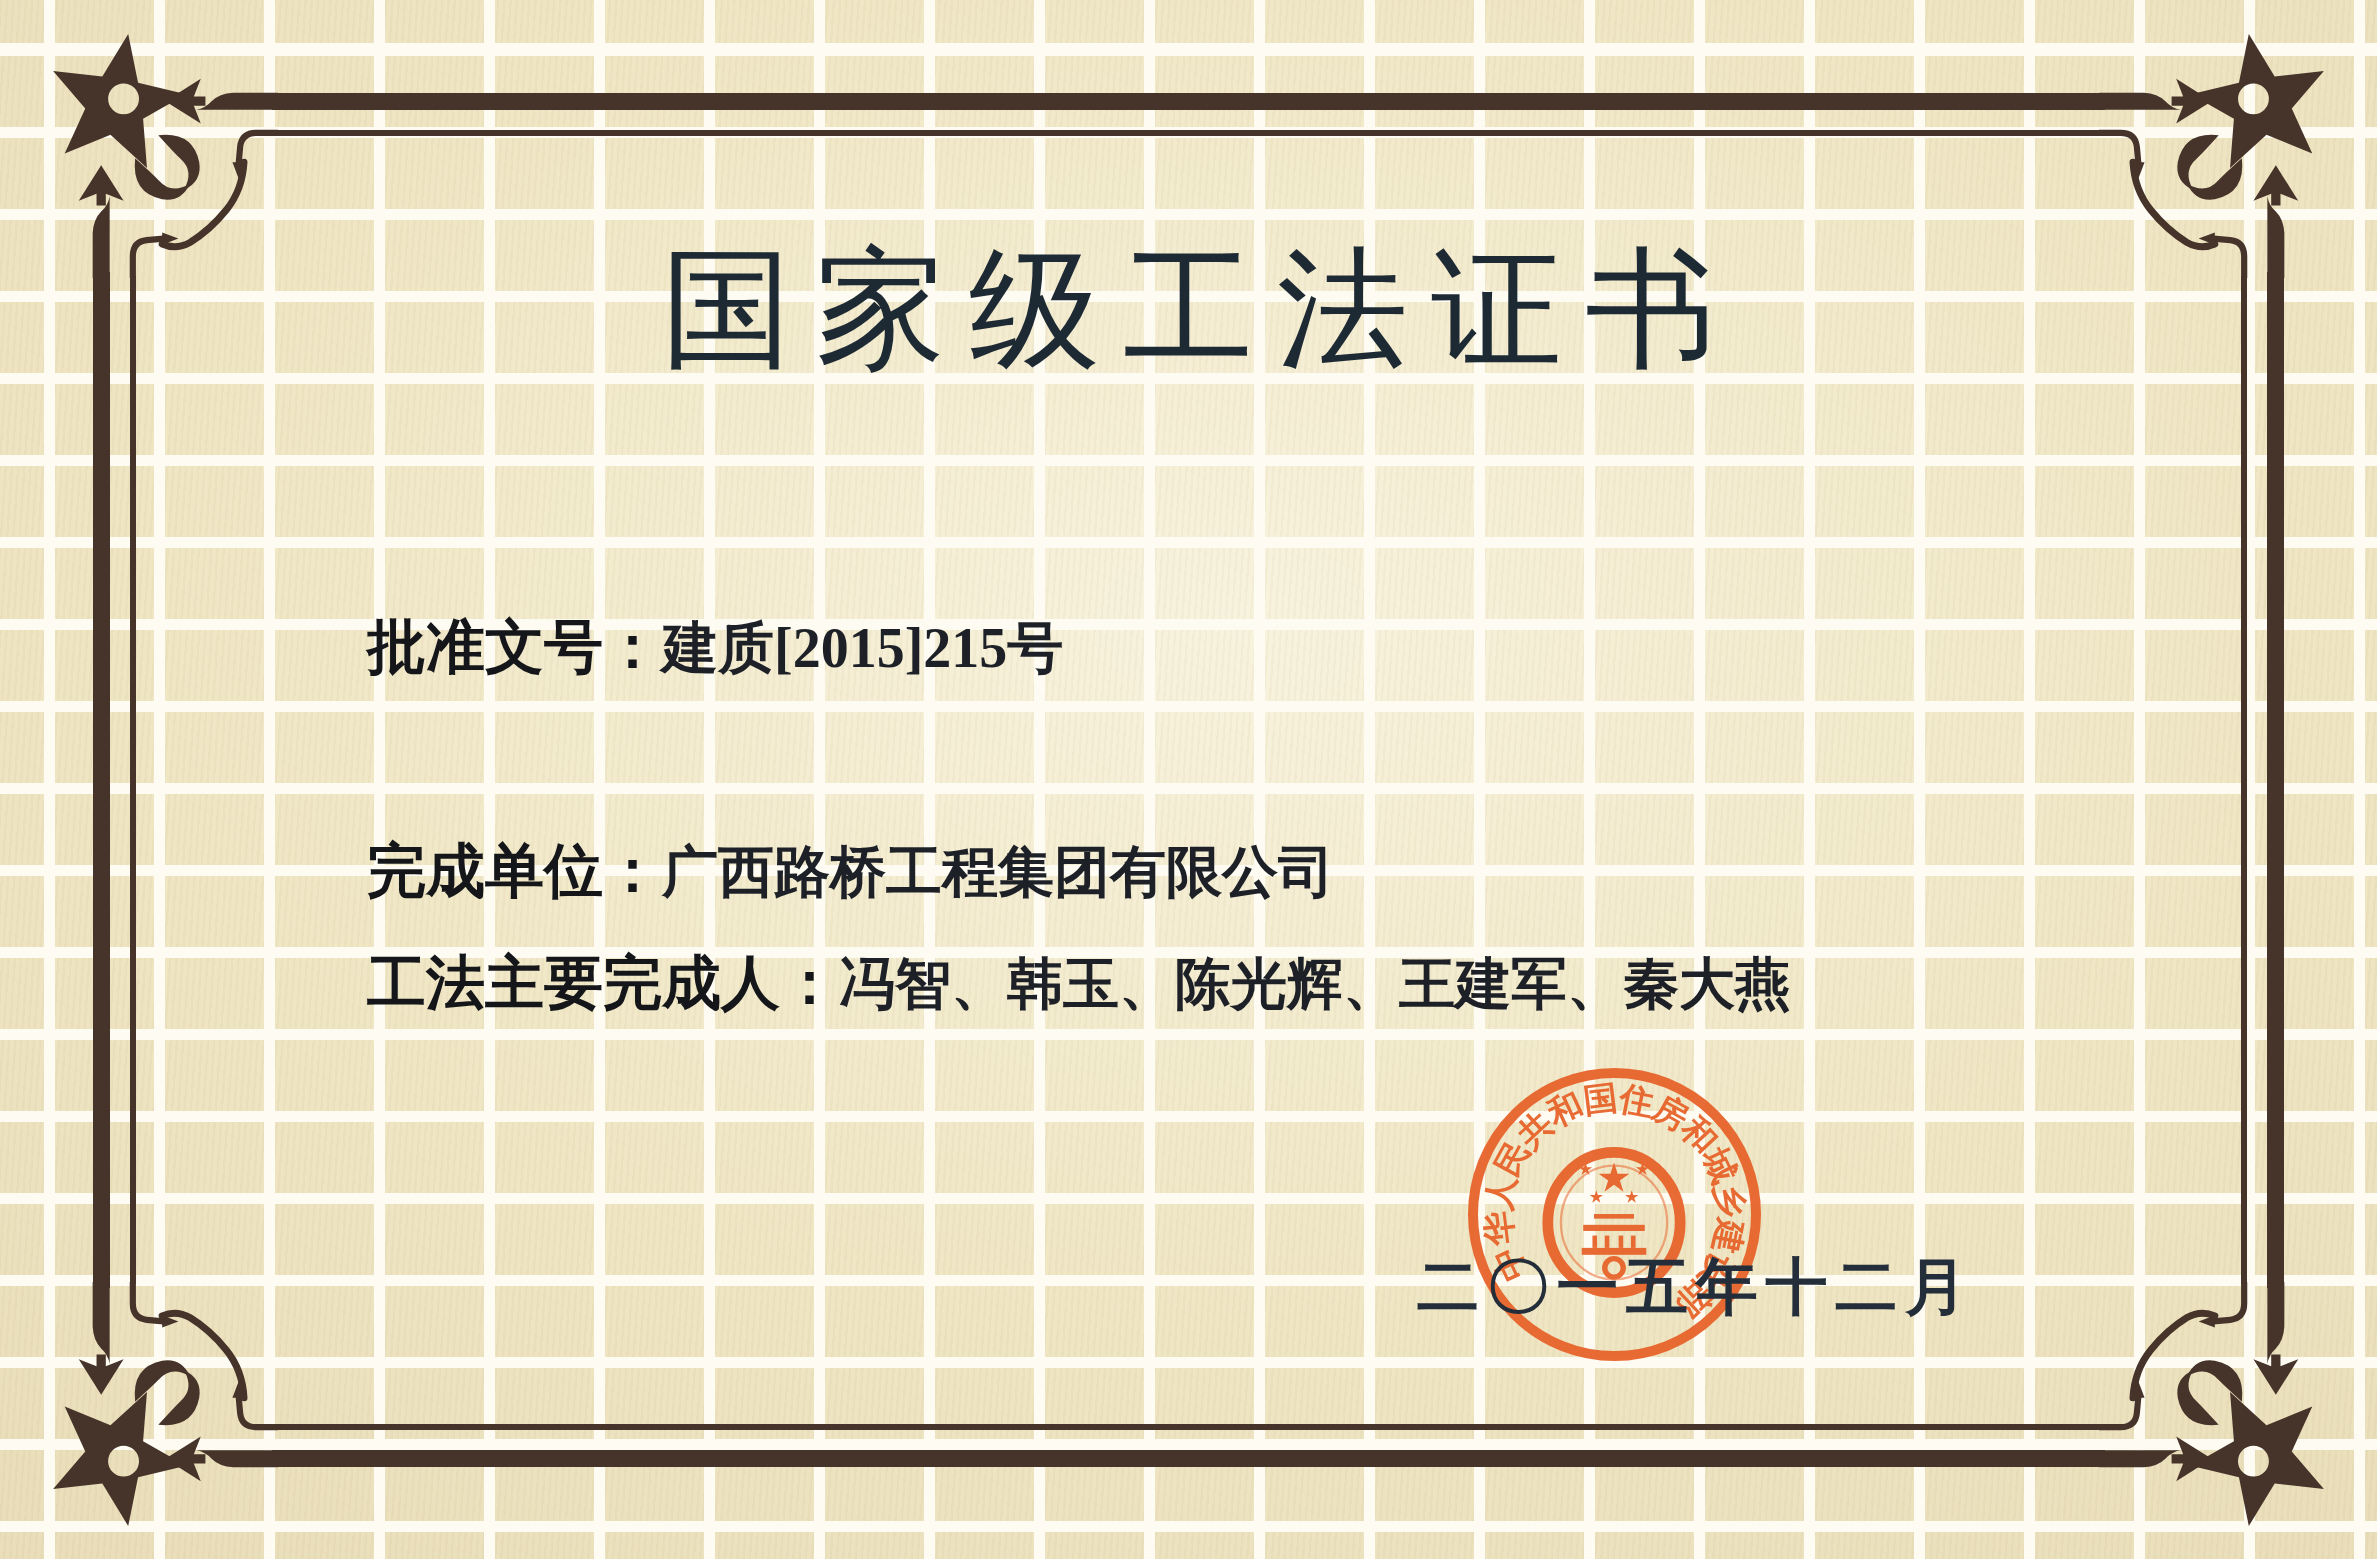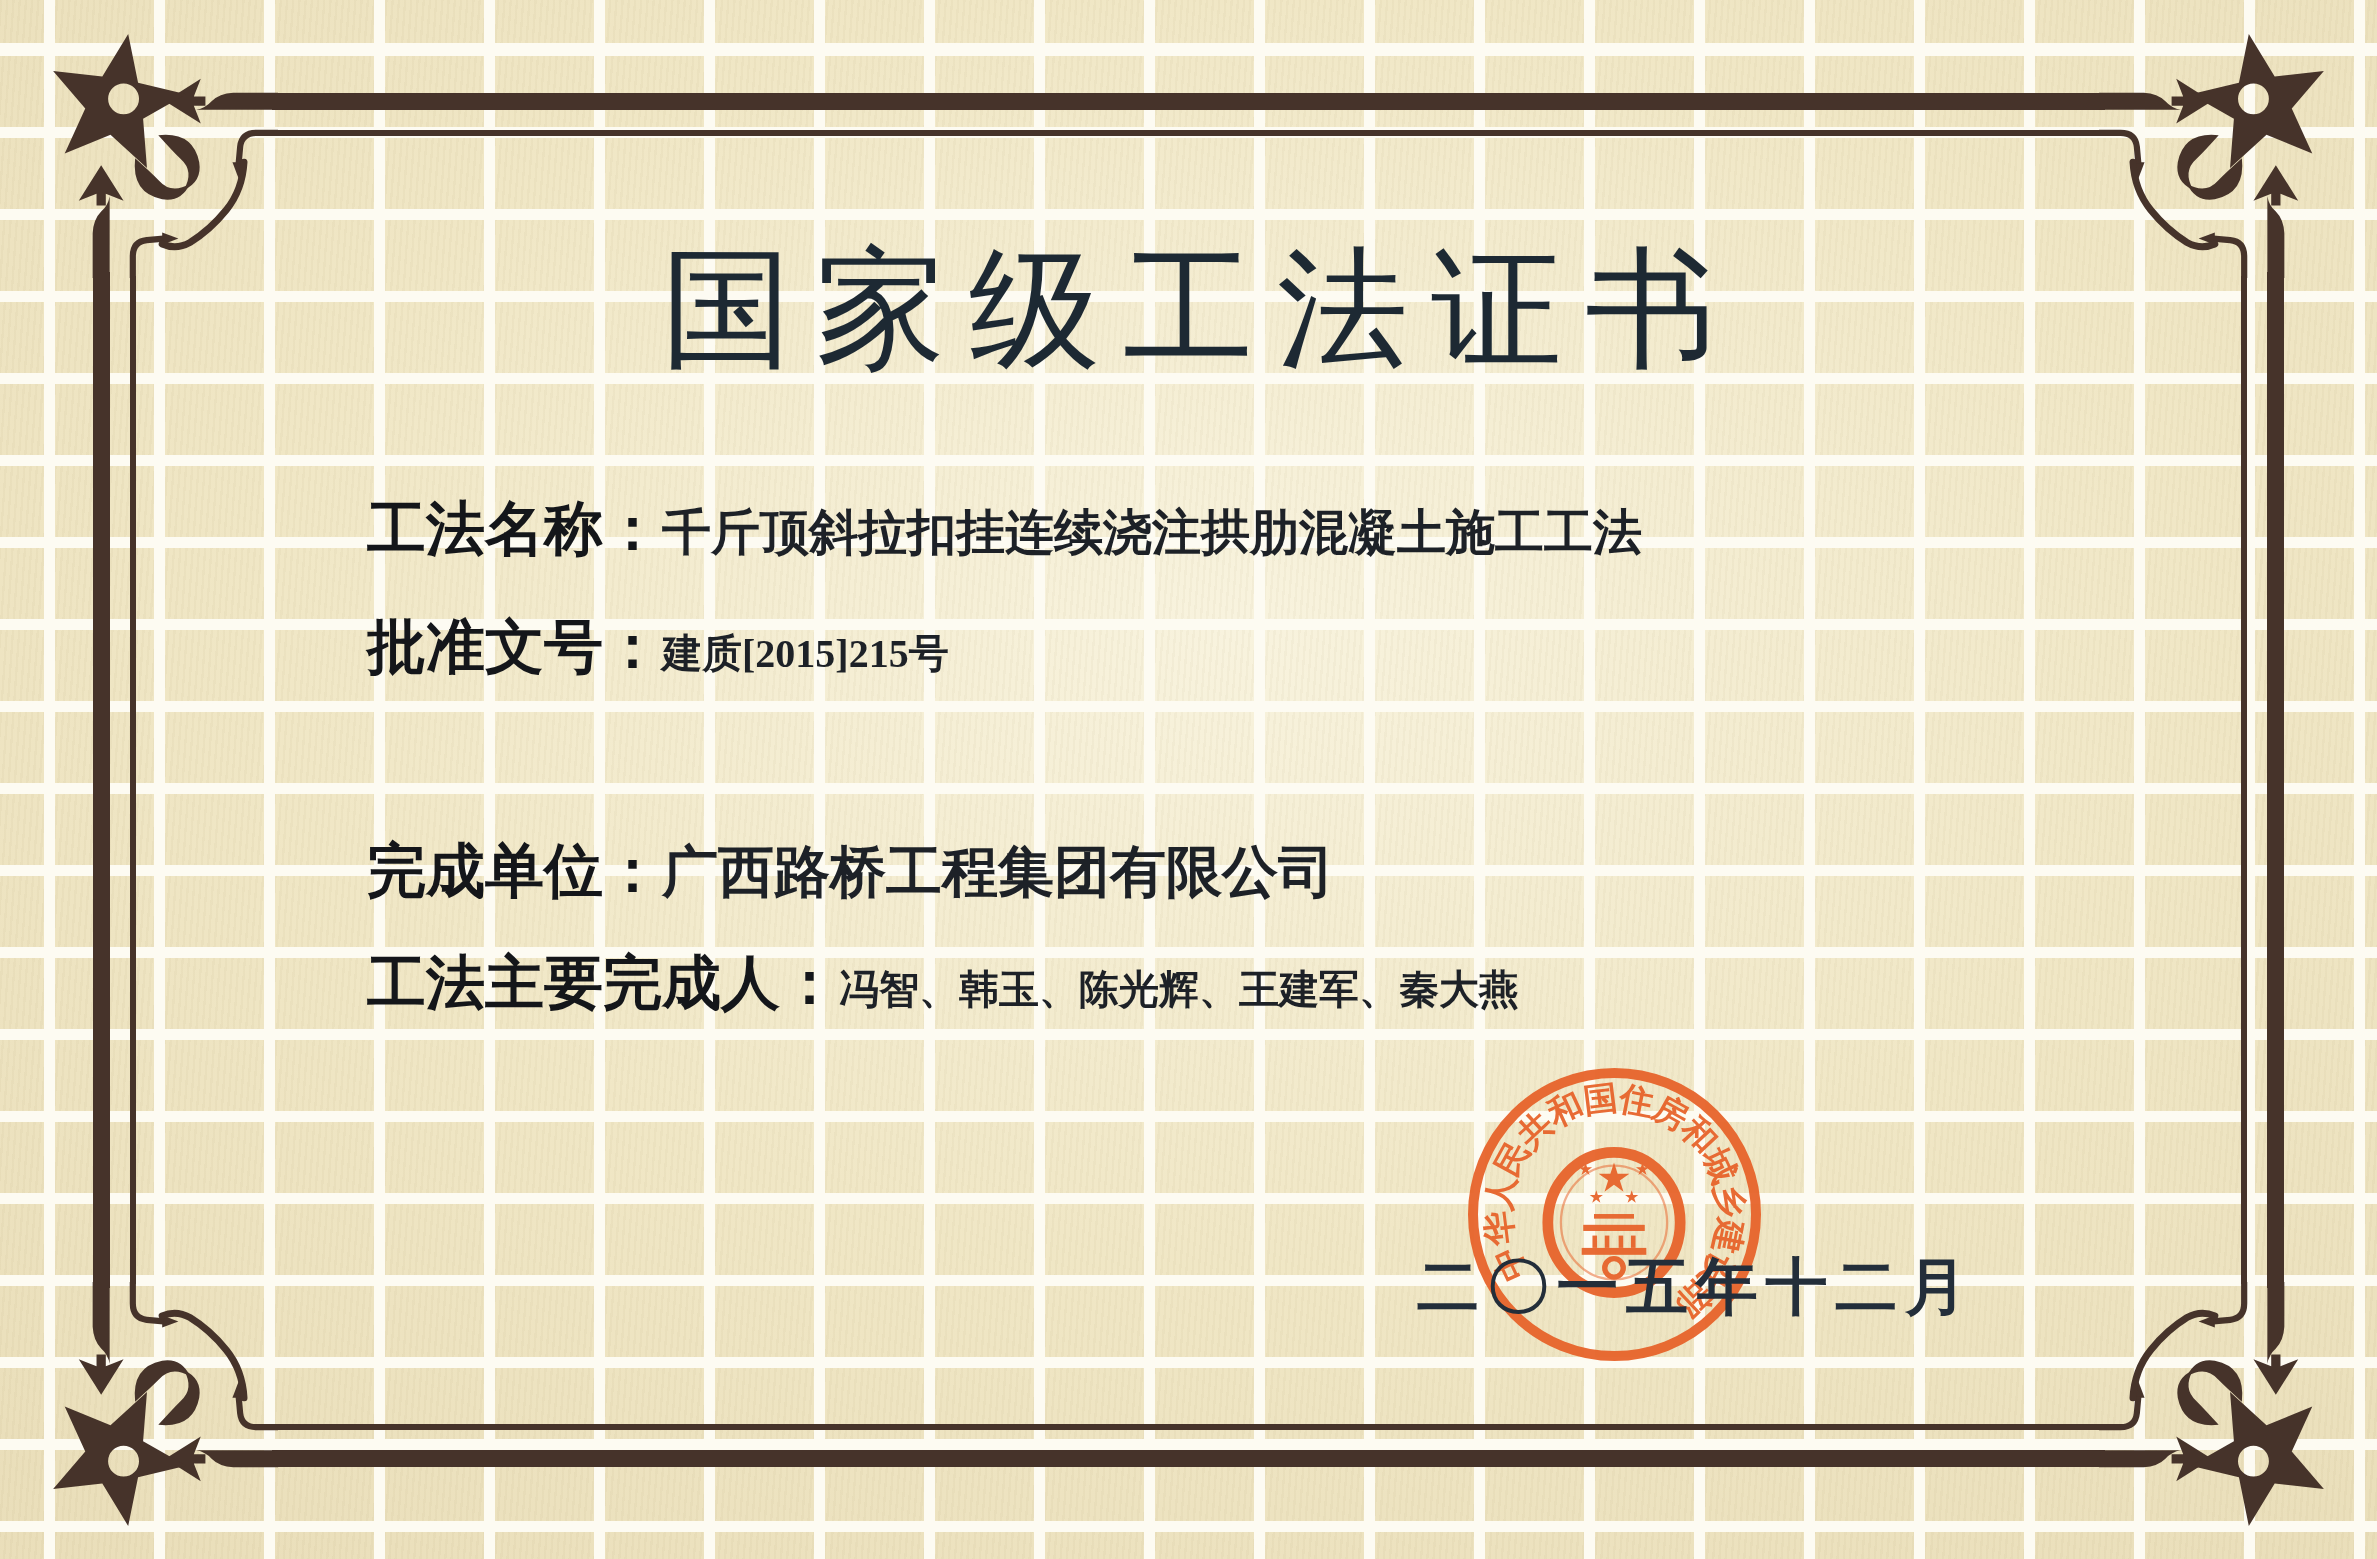--- a/index.html
+++ b/index.html
@@ -37,21 +37,21 @@
   
   .title{
     position:absolute;top:244px;left:50%;transform:translateX(-50%);
     white-space:nowrap;font-size:131px;line-height:1;font-weight:400;
     letter-spacing:23px;padding-left:23px;color:#1d2933;
   }
   
   .frow{position:absolute;left:367px;white-space:nowrap;line-height:1.08;}
   .r0{top:498px;} .r1{top:616px;} .r2{top:728px;} .r3{top:840px;} .r4{top:952px;}
   .flabel{font-size:59px;font-weight:700;color:#14161a;}
-  .fvalue{font-size:40px;font-weight:600;color:#1d2127;}
+  .fvalue{font-size:56px;font-weight:600;color:#1d2127;}
   .r0 .fvalue{font-size:49px;}
   .r3 .fvalue{font-size:56px;}
   .val-latin{font-size:63px !important;font-weight:700;letter-spacing:2.3px;color:#16181c;}
   
   .seal{position:absolute;left:1468px;top:1068px;width:293px;height:293px;z-index:5;opacity:0.94;}
   .seal-ring{position:absolute;inset:0;border:10px solid #e7632a;border-radius:50%;}
   .seal-arc{position:absolute;inset:0;}
   .seal-arc span{
     position:absolute;left:50%;top:50%;width:37px;height:37px;margin:-18.5px 0 0 -18.5px;
     display:flex;align-items:center;justify-content:center;
@@ -154,23 +154,20 @@
       <g fill="none" stroke="#46332a">
         <path d="M360 172 H332 Q313 172 311 190 L309 212" stroke-width="8"></path>
         <path d="M172 360 V332 Q172 313 190 311 L212 309" stroke-width="8"></path>
         <path d="M316 210 Q314 246 293 272 Q272 298 246 314 Q228 324 210 316" stroke-width="9" stroke-linecap="round"></path>
       </g>
     </svg>
   </div>
 
   <div class="title">国家级工法证书</div>
 
-  <div class="frow r0">
-    <span class="flabel">工法名称</span><span class="flabel">：</span><span class="fvalue">千斤顶斜拉扣挂连续浇注拱肋混凝土施工工法</span>
-  </div>
   <div class="frow r1">
     <span class="flabel">批准文号</span><span class="flabel">：</span><span class="fvalue">建质[2015]215号</span>
   </div>
   <div class="frow r4">
     <span class="flabel">工法主要完成人</span><span class="flabel">：</span><span class="fvalue">冯智、韩玉、陈光辉、王建军、秦大燕</span>
   </div>
   <div class="frow r3">
     <span class="flabel">完成单位</span><span class="flabel">：</span><span class="fvalue">广西路桥工程集团有限公司</span>
   </div>
 

